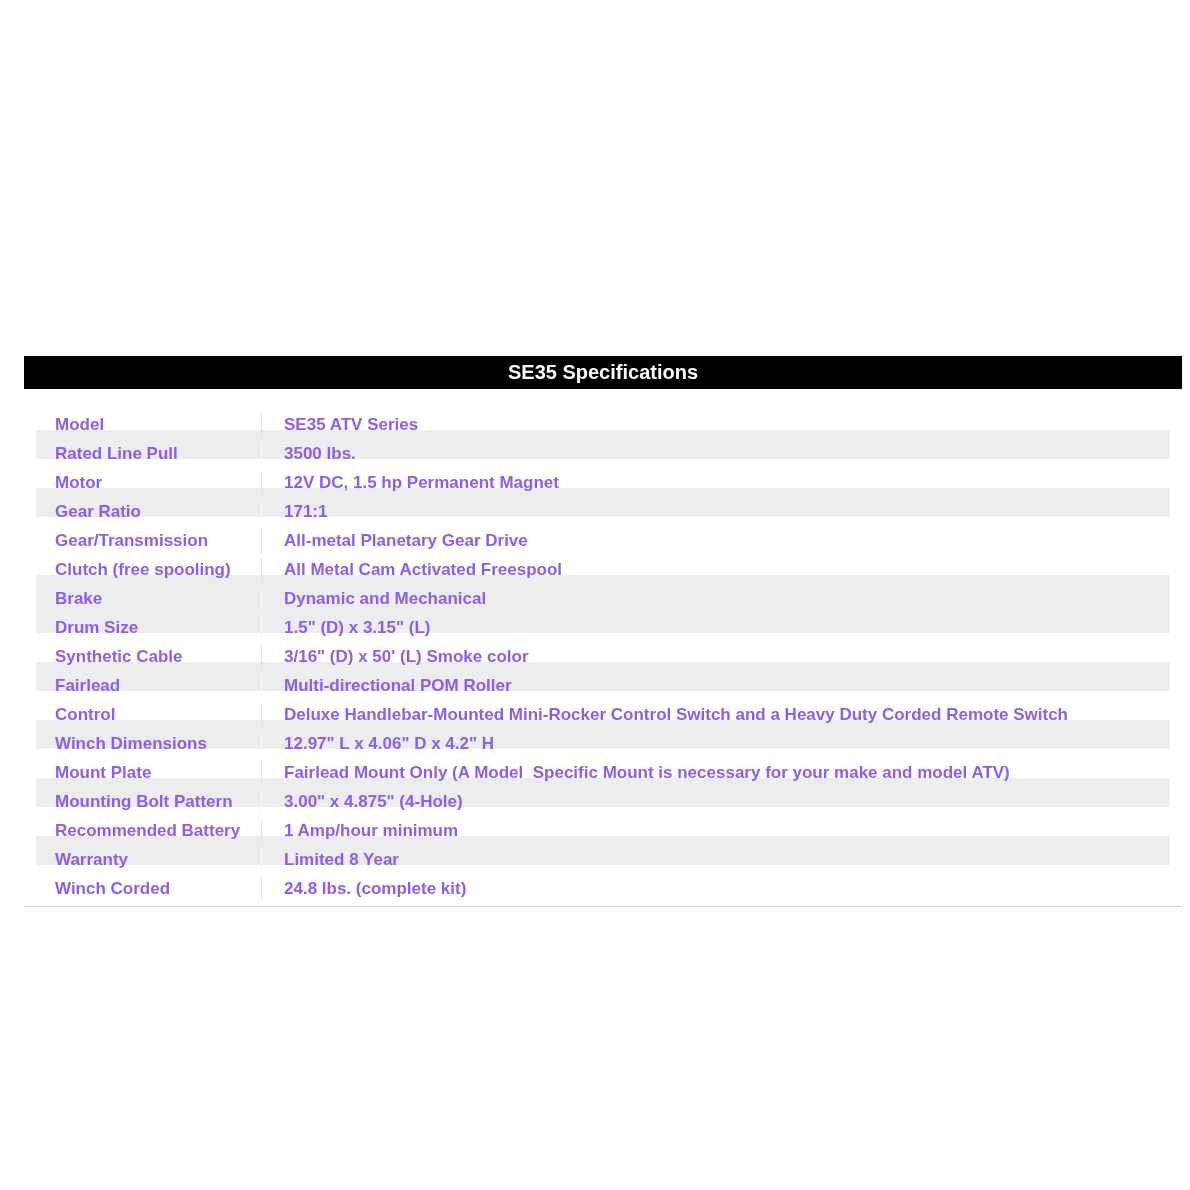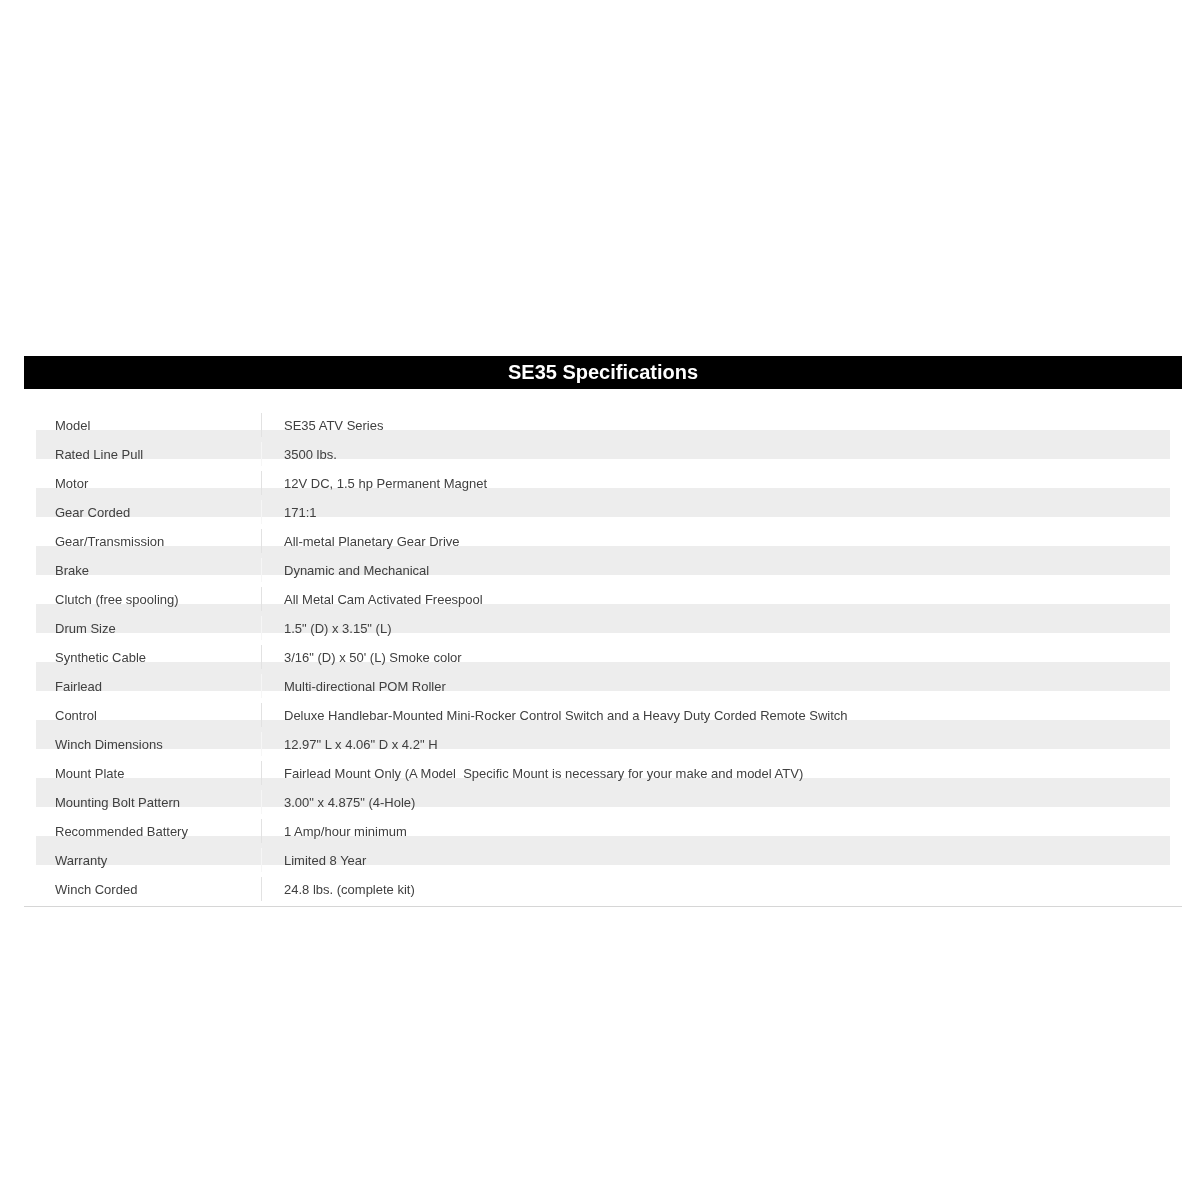--- a/index.html
+++ b/index.html
@@ -27,23 +27,23 @@
     font-size: 20px;
     font-weight: 700;
   }
   .spec-body {
     border-bottom: 1px solid #d6d6d6;
   }
   .spec-row {
     display: flex;
     height: 29px;
     background: #ffffff;
-    font-size: 13px;
-    font-weight: 400;
-    color: #404040;
+    font-size: 17px;
+    font-weight: 700;
+    color: #8b5cf6;
   }
   .spec-row.alt {
     background: #ededed;
   }
   .spec-label {
     flex: 0 0 214px;
     display: flex;
     align-items: center;
     padding-left: 7px;
     border-right: 1px solid #e2e2e2;
@@ -75,34 +75,34 @@
     </div>
     <div class="spec-row alt">
       <div class="spec-label">Rated Line Pull</div>
       <div class="spec-value">3500 lbs.</div>
     </div>
     <div class="spec-row">
       <div class="spec-label">Motor</div>
       <div class="spec-value">12V DC, 1.5 hp Permanent Magnet</div>
     </div>
     <div class="spec-row alt">
-      <div class="spec-label">Gear Corded</div>
+      <div class="spec-label">Gear Ratio</div>
       <div class="spec-value">171:1</div>
     </div>
     <div class="spec-row">
       <div class="spec-label">Gear/Transmission</div>
       <div class="spec-value">All-metal Planetary Gear Drive</div>
     </div>
+    <div class="spec-row">
+      <div class="spec-label">Clutch (free spooling)</div>
+      <div class="spec-value">All Metal Cam Activated Freespool</div>
+    </div>
     <div class="spec-row alt">
       <div class="spec-label">Brake</div>
       <div class="spec-value">Dynamic and Mechanical</div>
-    </div>
-    <div class="spec-row">
-      <div class="spec-label">Clutch (free spooling)</div>
-      <div class="spec-value">All Metal Cam Activated Freespool</div>
     </div>
     <div class="spec-row alt">
       <div class="spec-label">Drum Size</div>
       <div class="spec-value">1.5" (D) x 3.15" (L)</div>
     </div>
     <div class="spec-row">
       <div class="spec-label">Synthetic Cable</div>
       <div class="spec-value">3/16" (D) x 50' (L) Smoke color</div>
     </div>
     <div class="spec-row alt">

